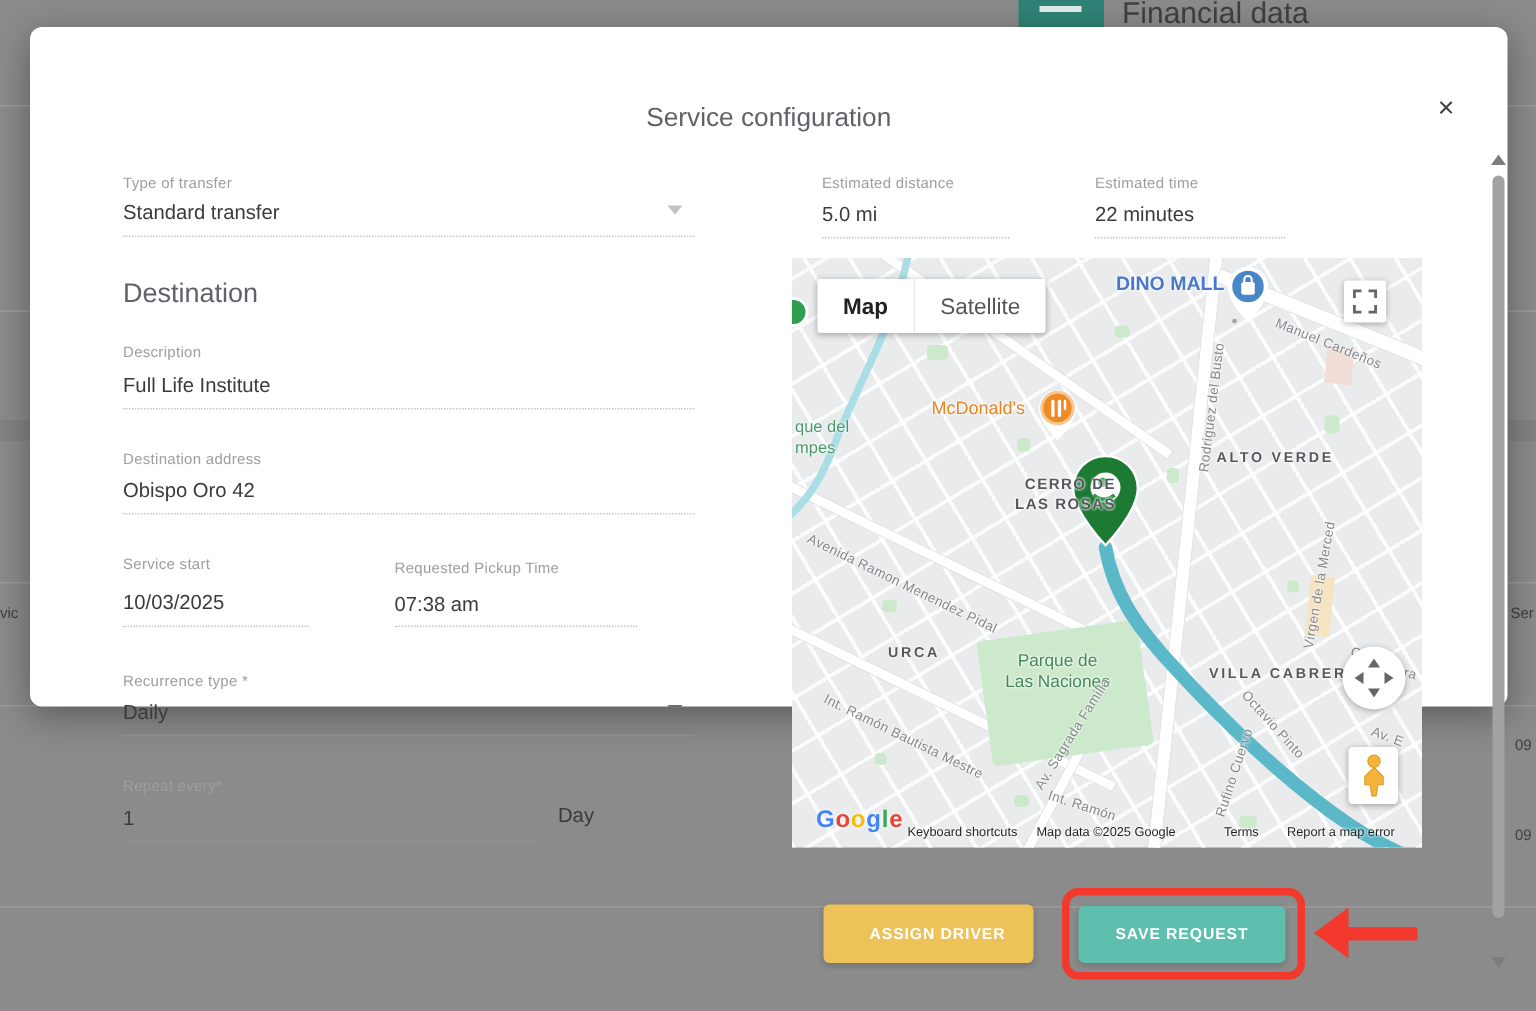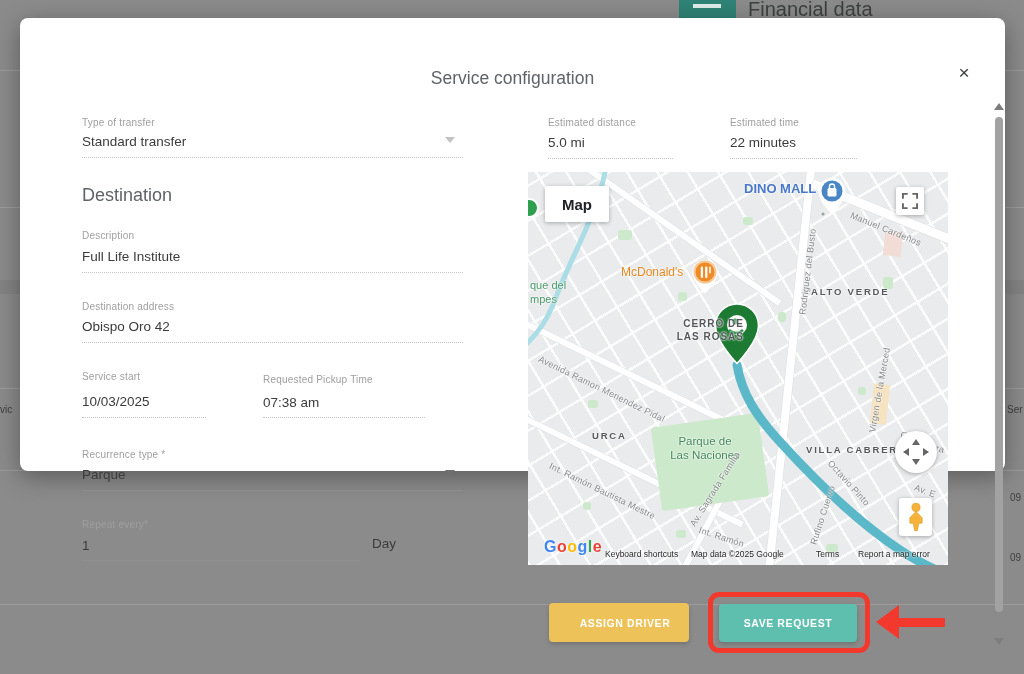--- a/index.html
+++ b/index.html
@@ -134,21 +134,21 @@
 
   <span class="lbl" style="left:62px; top:353px">Service start</span>
   <span class="val" style="left:62px; top:376px">10/03/2025</span>
   <div class="u-dot" style="left:62px; top:399px; width:124px"></div>
 
   <span class="lbl" style="left:243px; top:356px">Requested Pickup Time</span>
   <span class="val" style="left:243px; top:377px">07:38 am</span>
   <div class="u-dot" style="left:243px; top:399px; width:162px"></div>
 
   <span class="lbl" style="left:62px; top:431px">Recurrence type *</span>
-  <span class="val" style="left:62px; top:449px">Parque</span>
+  <span class="val" style="left:62px; top:449px">Daily</span>
   <span class="caret dark" style="left:425px; top:452px"></span>
   <div class="u-solid" style="left:62px; top:472px; width:381px"></div>
 
   <span class="lbl" style="left:62px; top:501px">Repeat every*</span>
   <span class="val" style="left:62px; top:520px">1</span>
   <div class="u-solid" style="left:62px; top:542px; width:278px"></div>
   <span class="val" style="left:352px; top:518px">Day</span>
 
   <span class="lbl" style="left:528px; top:99px">Estimated distance</span>
   <span class="val" style="left:528px; top:117px">5.0 mi</span>
@@ -199,21 +199,21 @@
       <rect x="181.2" y="94.5" width="1.6" height="7" rx="0.8" fill="#ffffff"></rect>
 
       <path d="M209,132 c-12,0 -21.5,9.5 -21.5,21.5 0,16 21.5,38 21.5,38 s21.5,-22 21.5,-38 C230.5,141.5 221,132 209,132 z" fill="#1d7a33" stroke="#ffffff" stroke-width="1.5"></path>
       <circle cx="209" cy="153" r="10" fill="#fbfbfb"></circle>
       <circle cx="207" cy="149.5" r="3" fill="#2f9648"></circle>
       <path d="M201,158 q7,6 14,0" stroke="#2f9648" stroke-width="2.6" fill="none"></path>
     </svg>
 
     <span class="map-label poi-blue" style="left:216px; top:9px">DINO MALL</span>
     <span class="map-label poi-orange" style="left:93px;  top:93px">McDonald's</span>
-    <span class="map-label area" style="left:283px; top:114px">ALTO VERDE</span>
+    <span class="map-label area" style="left:283px; top:128px">ALTO VERDE</span>
     <div class="map-label cerro" style="left:142px; top:145px; width:74px">
       <div>CERRO DE</div>
       <div>LAS ROSAS</div>
     </div>
     <span class="map-label area" style="left:64px; top:258px">URCA</span>
     <span class="map-label area" style="left:278px; top:272px">VILLA CABRER</span>
     <span class="map-label street" style="left:408px; top:272px; transform:rotate(15deg)">ra</span>
     <div class="map-label park-label" style="left:132px; top:262px; width:90px">
       <div>Parque de</div>
       <div>Las Naciones</div>
@@ -230,20 +230,21 @@
     <span class="map-label street" style="left:4px;   top:212px; transform:rotate(26deg)">Avenida Ramon Menendez Pidal</span>
     <span class="map-label street" style="left:16px;  top:314px; transform:rotate(26deg)">Int. Ramón Bautista Mestre</span>
     <span class="map-label street" style="left:144px; top:312px; transform:rotate(-58deg)">Av. Sagrada Familia</span>
     <span class="map-label street" style="left:170px; top:360px; transform:rotate(18deg)">Int. Ramón</span>
     <span class="map-label street" style="left:292px; top:306px; transform:rotate(48deg)">Octavio Pinto</span>
     <span class="map-label street" style="left:264px; top:338px; transform:rotate(-72deg)">Rufino Cuervo</span>
     <span class="map-label street" style="left:386px; top:314px; transform:rotate(20deg)">Av. E</span>
 
     <div class="ctl-mapsat">
       <div class="cell cell-map">Map</div>
+      <div class="cell cell-sat">Satellite</div>
     </div>
     <div class="ctl-fs">
       <svg width="22" height="22" viewBox="0 0 28 28">
         <path d="M5,11 V5 H11 M17,5 H23 V11 M23,17 V23 H17 M11,23 H5 V17" stroke="#666" stroke-width="2.4" fill="none"></path>
       </svg>
     </div>
     <div class="ctl-pan">
       <span class="pan-ar pan-up"></span>
       <span class="pan-ar pan-down"></span>
       <span class="pan-ar pan-left"></span>

